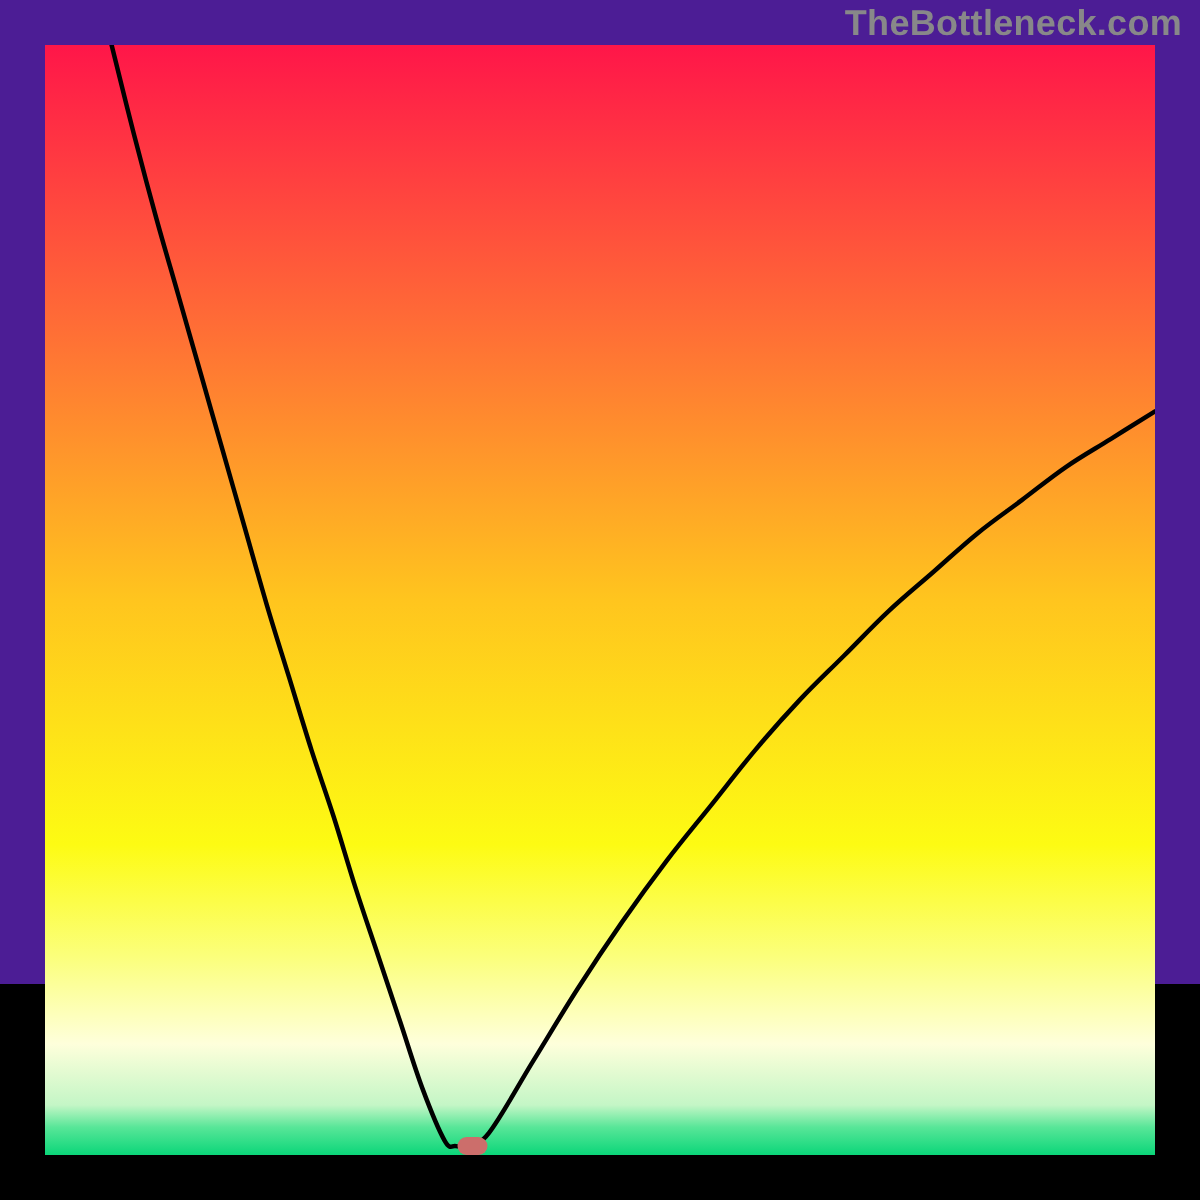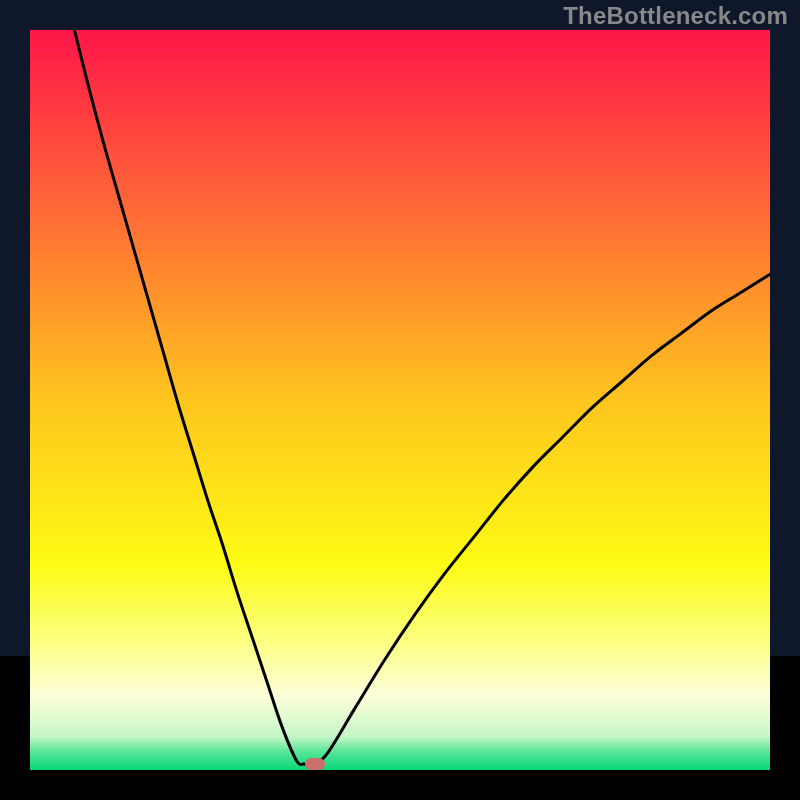--- a/index.html
+++ b/index.html
@@ -6,21 +6,21 @@
     margin: 0;
     padding: 0;
     width: 800px;
     height: 800px;
     background: #000;
     overflow: hidden;
   }
   .outer {
     width: 800px;
     height: 656px;
-    background: #0f172a;
+    background: #4c1d95;
     position: relative;
   }
   .watermark {
     position: absolute;
     top: 2px;
     right: 12px;
     font-family: Arial, Helvetica, sans-serif;
     font-size: 24px;
     font-weight: 600;
     color: #888889;

